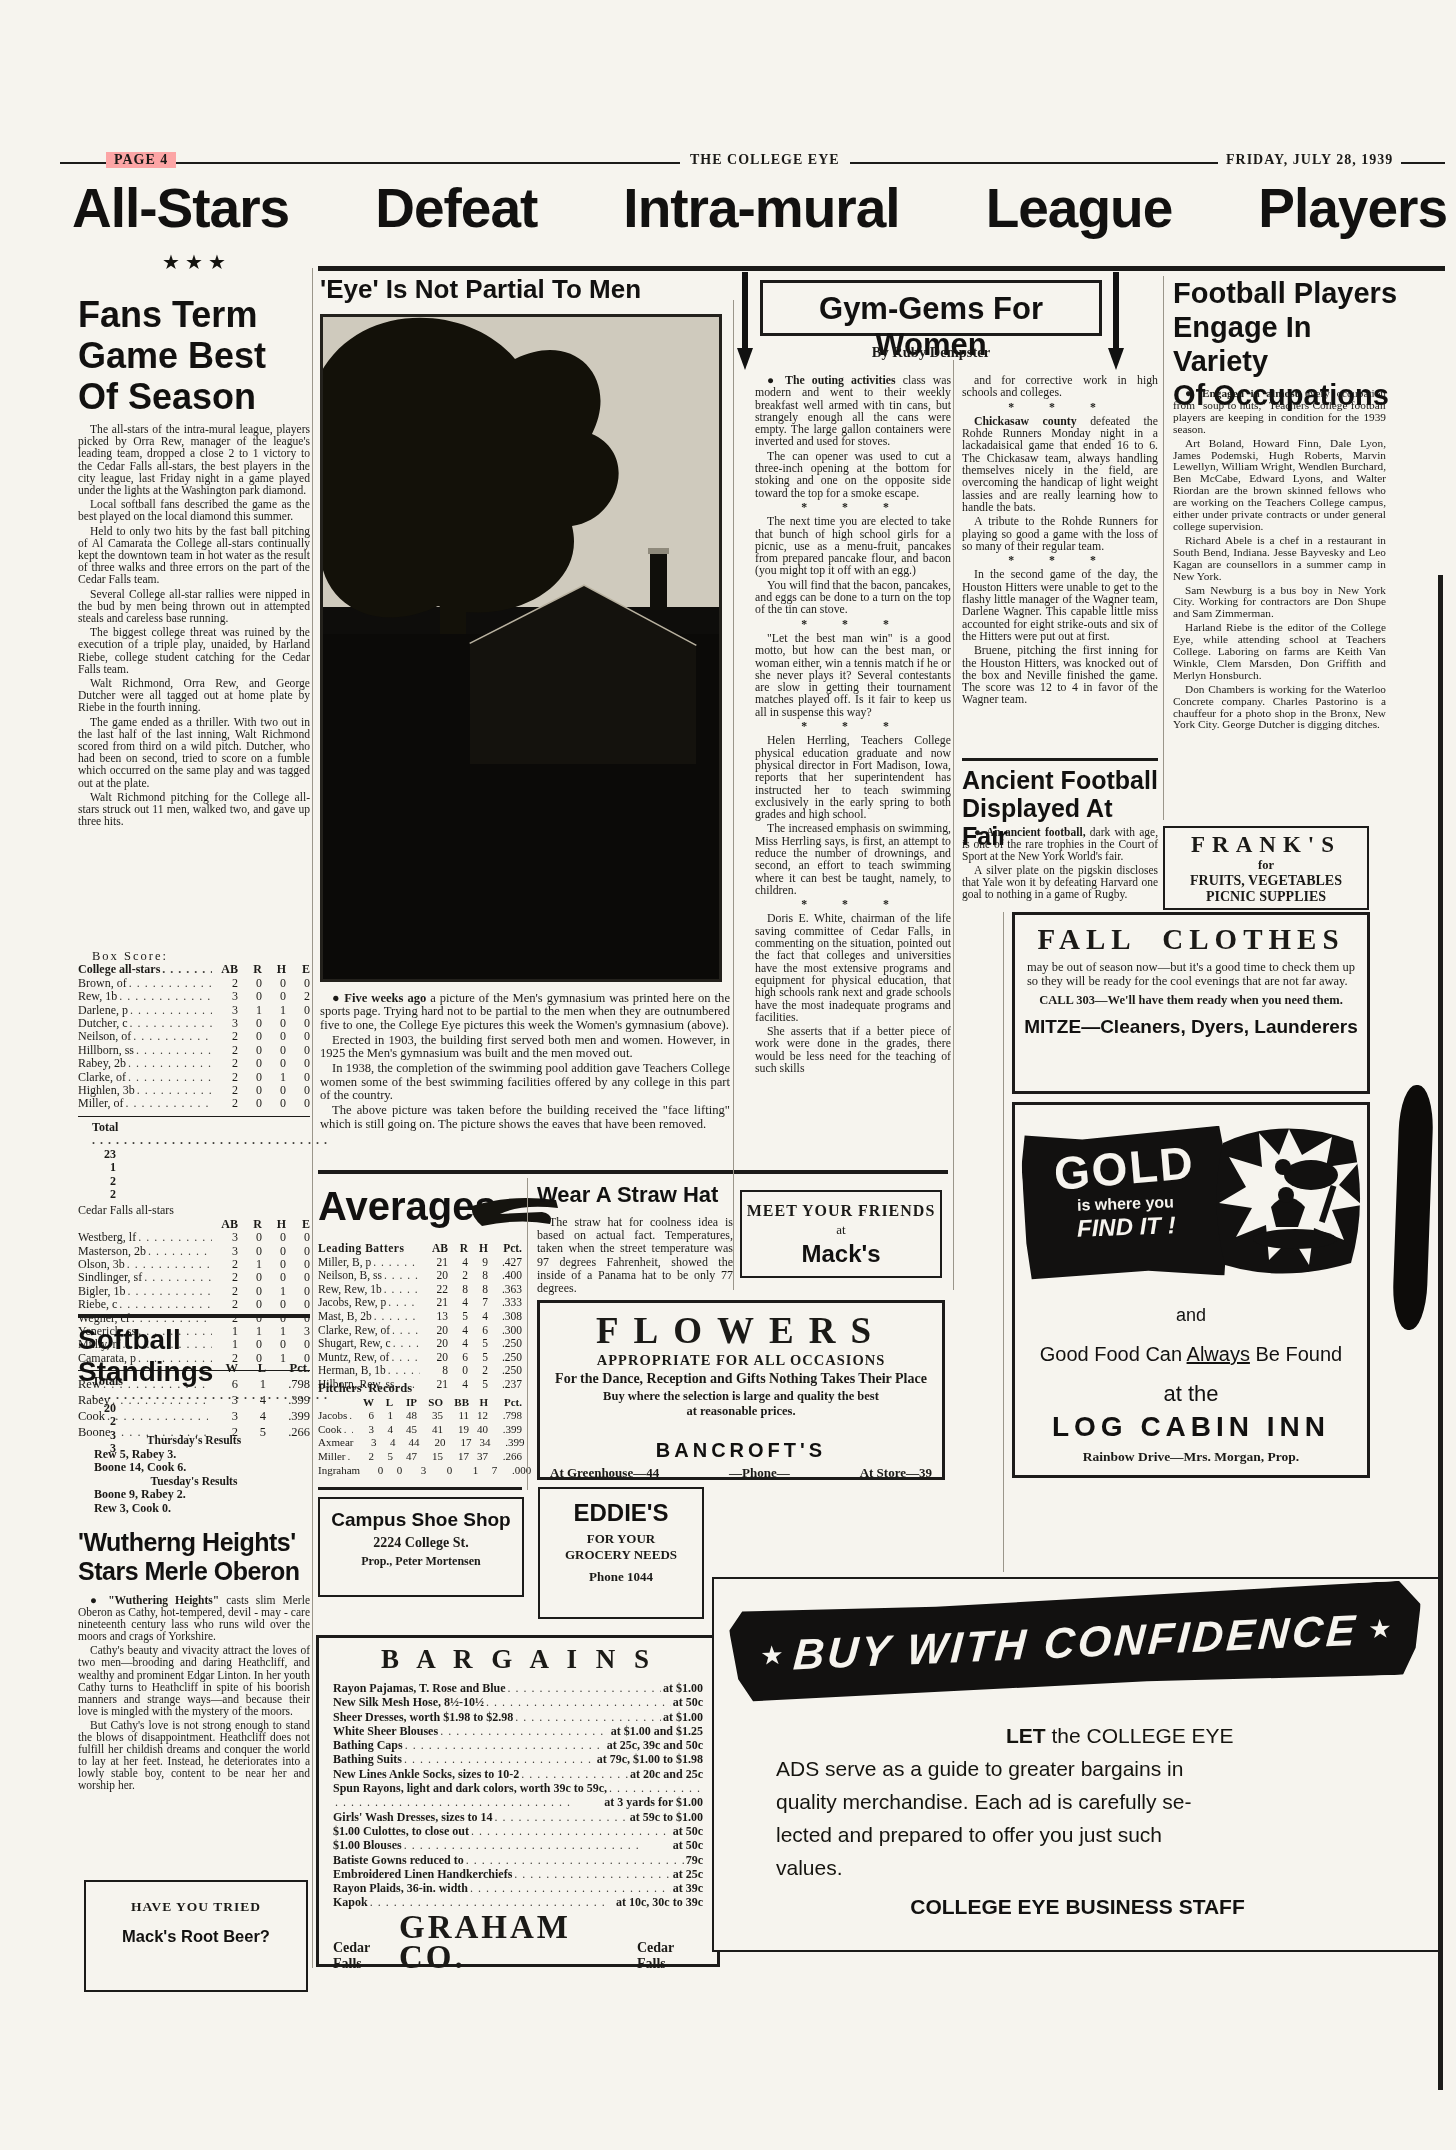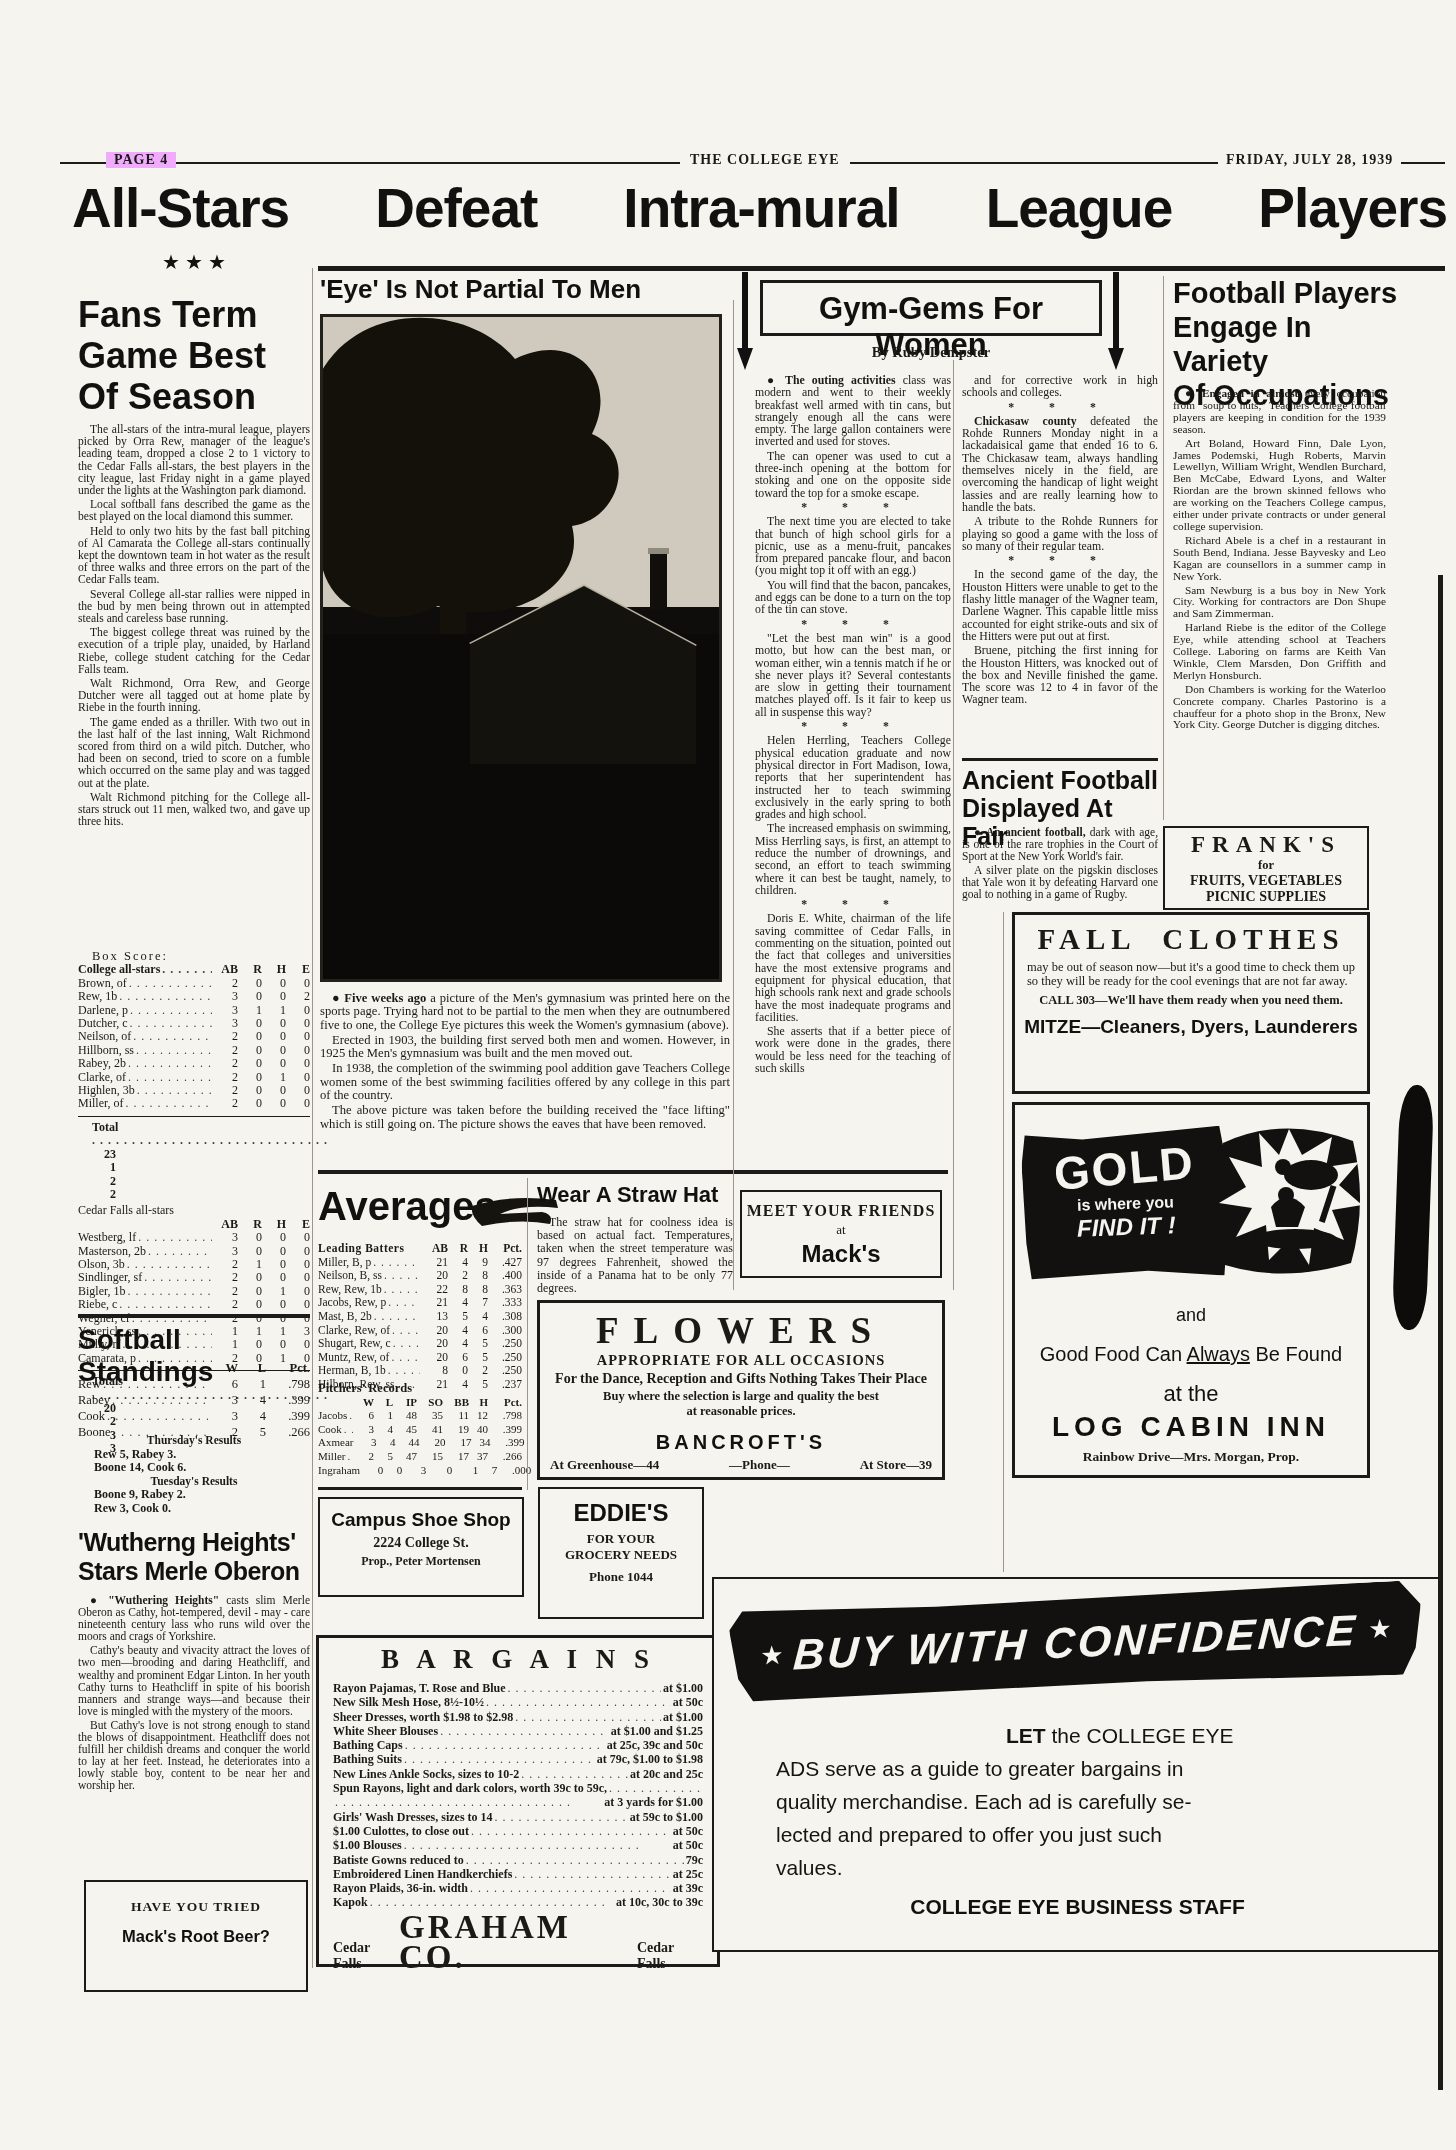--- a/index.html
+++ b/index.html
@@ -43,21 +43,21 @@
   .boxed{position:absolute;border:2.5px solid #1c1b19;background:#f6f4ee;box-sizing:border-box;text-align:center;}
   .jagged{clip-path:polygon(0% 22%,2% 2%,30% 6%,97% 0%,100% 26%,99% 72%,97% 100%,60% 95%,3% 98%,1% 74%);}
 </style>
 </head>
 <body>
 
 <div class="sheet">
 
   <div class="abs" style="left:60px;top:152px;width:1385px;height:22px;">
     <div class="rule" style="left:0;top:10px;width:1385px;height:1.5px;"></div>
-    <span class="abs" style="left:46px;top:0;background:#f0abfc;padding:0 8px;font-weight:700;font-size:14px;letter-spacing:1px;text-align:center;">PAGE 4</span>
+    <span class="abs" style="left:46px;top:0;background:#fca5a5;padding:0 8px;font-weight:700;font-size:14px;letter-spacing:1px;text-align:center;">PAGE 4</span>
     <span class="abs" style="left:620px;top:0;background:#f6f4ee;padding:0 10px;font-weight:700;font-size:14px;letter-spacing:1px;">THE COLLEGE EYE</span>
     <span class="abs" style="left:1158px;top:0;background:#f6f4ee;padding:0 8px;font-weight:700;font-size:14px;letter-spacing:1px;">FRIDAY, JULY 28, 1939</span>
   </div>
 
   <div class="abs sans" style="left:72px;top:176px;width:1375px;font-size:55px;letter-spacing:-1px;text-align:justify;text-align-last:justify;white-space:nowrap;">All-Stars Defeat Intra-mural League Players</div>
   <div class="rule" style="left:318px;top:266px;width:1127px;height:5px;"></div>
 
   <div class="abs" style="left:78px;top:250px;width:232px;text-align:center;font-size:20px;color:#14130f;">★   ★   ★</div>
   <div class="abs sans" style="left:78px;top:294px;width:240px;font-size:36px;line-height:41px;">
     <div>Fans Term</div>
@@ -676,21 +676,21 @@
     <div style="font-size:13px;margin-top:2px;">at</div>
     <div class="sans" style="font-size:24px;margin-top:2px;">Mack's</div>
   </div>
 
   <div class="boxed" style="left:537px;top:1300px;width:408px;height:180px;border-width:3px;">
     <div style="font-weight:700;font-size:37px;letter-spacing:15px;margin-top:6px;">FLOWERS</div>
     <div style="font-weight:700;font-size:14.5px;letter-spacing:1px;">APPROPRIATE FOR ALL OCCASIONS</div>
     <div style="font-weight:700;font-size:14px;margin-top:2px;">For the Dance, Reception and Gifts Nothing Takes Their Place</div>
     <div style="font-weight:700;font-size:12.5px;margin-top:2px;">Buy where the selection is large and quality the best</div>
     <div style="font-weight:700;font-size:12.5px;">at reasonable prices.</div>
-    <div class="sans" style="font-size:20px;letter-spacing:4px;margin-top:12px;">BANCROFT'S</div>
+    <div class="sans" style="font-size:20px;letter-spacing:4px;margin-top:20px;">BANCROFT'S</div>
     <div style="display:flex;justify-content:space-between;padding:3px 10px 0;font-weight:700;font-size:13px;">
       <span>At Greenhouse—44</span>
       <span>—Phone—</span>
       <span>At Store—39</span>
     </div>
   </div>
 
   <div class="boxed" style="left:318px;top:1497px;width:206px;height:100px;">
     <div class="sans" style="font-size:19px;margin-top:10px;">Campus Shoe Shop</div>
     <div style="font-weight:700;font-size:14px;margin-top:4px;">2224 College St.</div>

